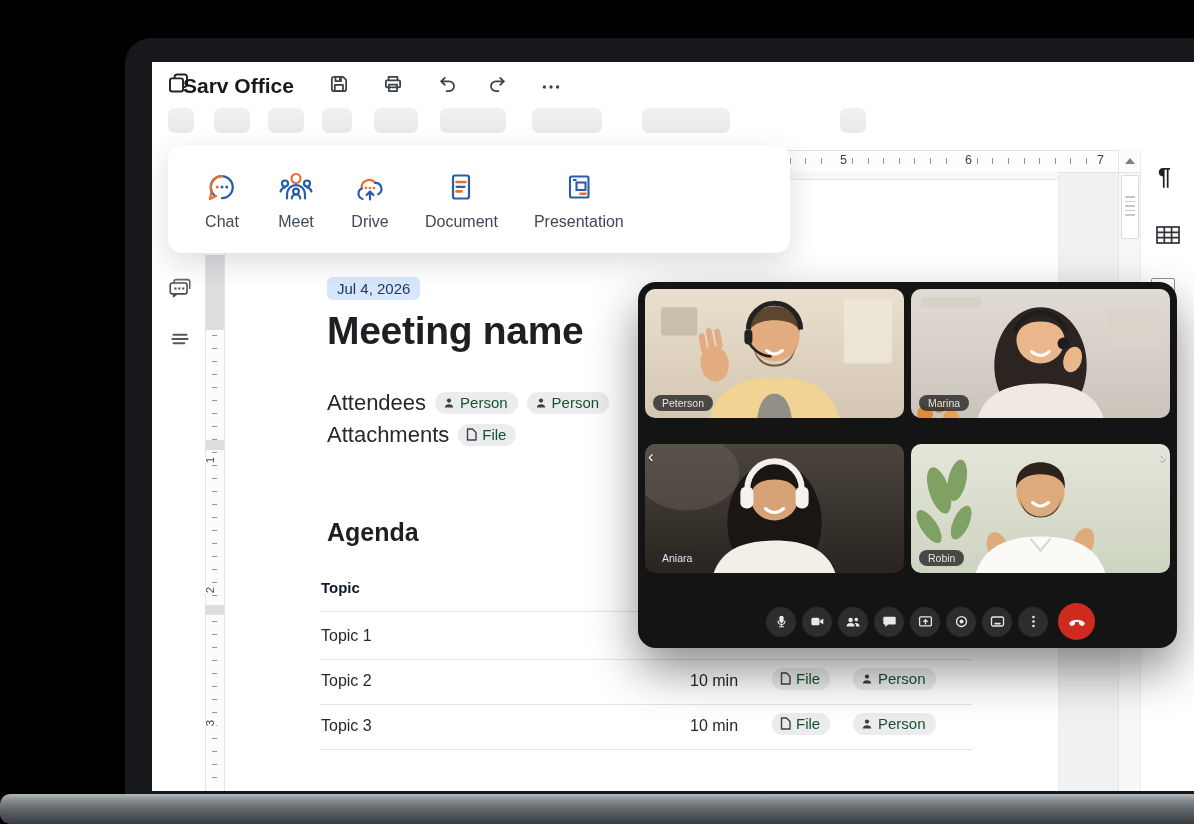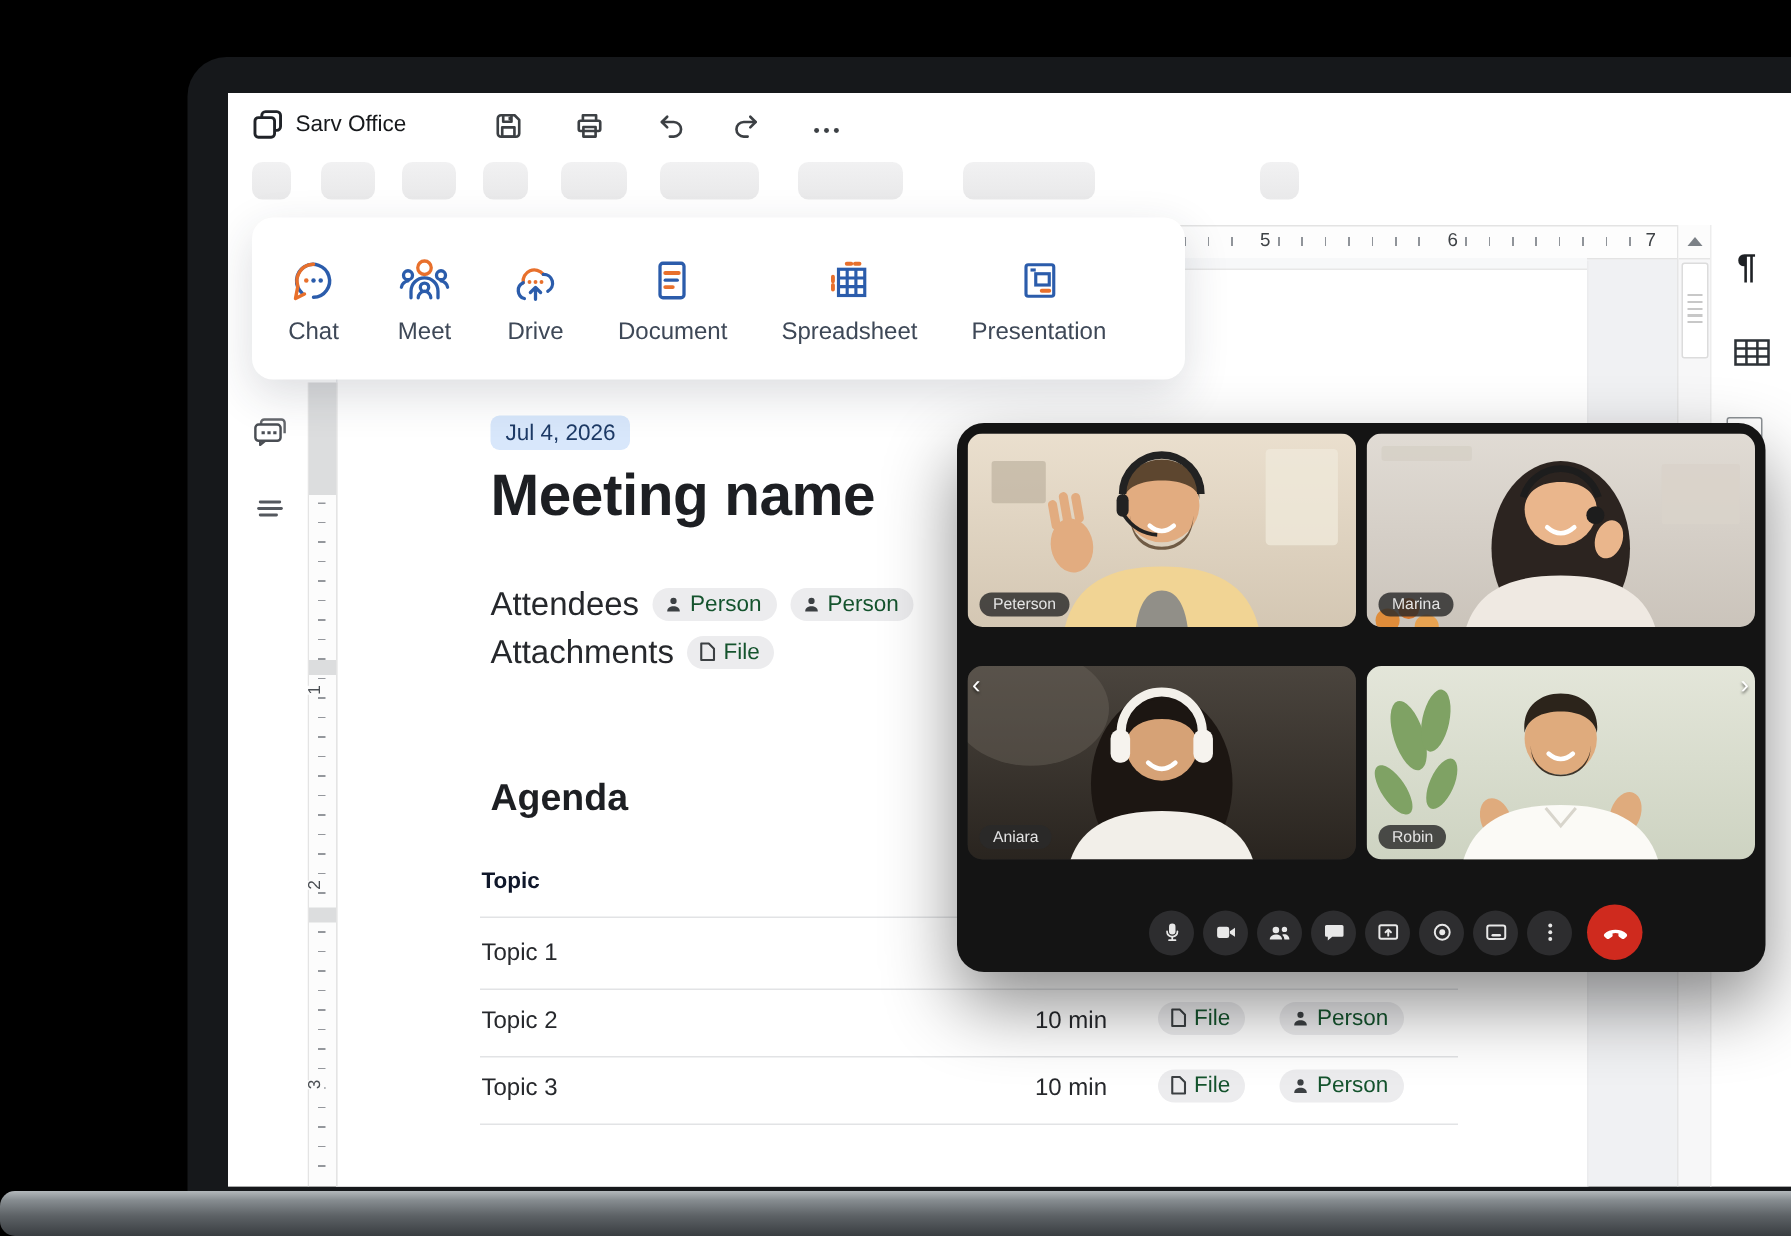--- a/index.html
+++ b/index.html
@@ -7,21 +7,21 @@
        font-family:"Liberation Sans",sans-serif;-webkit-font-smoothing:antialiased;}
   .abs{position:absolute;}
   
   .laptop{position:absolute;left:125px;top:38px;width:1069px;height:756px;background:#16181b;border-radius:26px 0 0 0;}
   .screen{position:absolute;left:27px;top:24px;width:1042px;height:729px;background:#fff;overflow:hidden;}
   .base{position:absolute;left:0;top:794px;width:1194px;height:30px;border-radius:10px 0 0 10px;
         background:linear-gradient(#b3b8bb 0%,#878d91 20%,#5d6266 55%,#393d41 100%);}
   .base-seam{position:absolute;left:205px;top:794px;width:470px;height:3px;background:rgba(20,22,24,.45);border-radius:2px;}
   
   .titlebar{position:absolute;left:0;top:0;width:100%;height:44px;background:#fff;}
-  .app-title{position:absolute;left:45px;top:12px;font-size:15px;font-weight:normal;color:#17191c;}
+  .app-title{position:absolute;left:31px;top:12px;font-size:21px;font-weight:bold;color:#17191c;}
   .tbicon{position:absolute;top:11px;width:22px;height:22px;cursor:pointer;}
   .pill{position:absolute;top:46px;height:25px;border-radius:7px;background:linear-gradient(#f1f1f2,#e9e9ea);}
   
   .sidebar{position:absolute;left:0;top:72px;width:53px;bottom:0;background:#fff;}
   .sideicon{position:absolute;left:15px;width:26px;height:26px;cursor:pointer;}
   .canvas{position:absolute;left:72px;top:88px;width:894px;bottom:0;background:#f0f1f3;}
   .page{position:absolute;left:73px;top:113px;width:833px;height:616px;background:#fff;box-shadow:0 0 0 1px #ebecee;}
   .hruler{position:absolute;left:72px;top:88px;width:894px;height:21px;background:#fdfdfd;
           border-top:1px solid #e3e3e3;border-bottom:1px solid #e3e3e3;}
   .hruler::before{content:"";position:absolute;left:4px;right:2px;top:7px;height:6px;
@@ -41,21 +41,21 @@
   .vs-up i{position:absolute;left:6px;top:8px;width:0;height:0;border-left:5px solid transparent;border-right:5px solid transparent;border-bottom:6px solid #7c8187;}
   .vs-thumb{position:absolute;left:2px;top:25px;width:16px;height:62px;background:#fff;border:1px solid #dcdcdc;border-radius:2px;cursor:grab;}
   .vs-thumb::after{content:"";position:absolute;left:3px;right:3px;top:20px;height:20px;
           background:repeating-linear-gradient(to bottom,#c8c8c8 0 1.5px,transparent 1.5px 4.5px);}
   .rpanel{position:absolute;left:988px;top:88px;width:54px;bottom:0;background:#fff;border-left:1px solid #ededed;}
   .pilcrow{position:absolute;left:17px;top:14px;font-size:23px;font-weight:bold;color:#1e2125;cursor:pointer;}
   .rgrid{position:absolute;left:14px;top:74px;cursor:pointer;}
   .rpartial{position:absolute;left:10px;top:128px;width:22px;height:20px;border:1.5px solid #8d9296;border-radius:2px;background:#fff;}
   
   .launcher{position:absolute;left:16px;top:83px;width:622px;height:108px;background:#fff;border-radius:14px;
-            box-shadow:0 10px 30px rgba(40,45,60,.16);z-index:50;display:flex;gap:36px;padding:23px 0 0 22px;box-sizing:border-box;}
+            box-shadow:0 10px 30px rgba(40,45,60,.16);z-index:50;display:flex;gap:36px;padding:23px 0 0 35px;box-sizing:border-box;}
   .appitem{display:flex;flex-direction:column;align-items:center;gap:7px;cursor:pointer;}
   .appitem .lbl{font-size:16px;color:#3e4857;white-space:nowrap;}
   
   .datechip{position:absolute;left:175px;top:215px;background:#d8e7fb;color:#1d3a66;font-size:15px;
             padding:3px 10px;border-radius:6px;cursor:pointer;}
   .doctitle{position:absolute;left:175px;top:247px;font-size:39px;font-weight:700;color:#1d1f23;letter-spacing:-.3px;}
   .metarow{position:absolute;display:flex;align-items:center;gap:9px;}
   .metalabel{font-size:22px;color:#26282c;}
   .chip{display:inline-flex;align-items:center;gap:5px;background:#ececee;border-radius:12px;
         padding:2px 10px 3px 8px;font-size:15px;color:#14532d;cursor:pointer;white-space:nowrap;}
@@ -232,33 +232,20 @@
       <span class="lbl">Drive</span>
     </div>
     <div class="appitem">
       <svg width="38" height="38" viewBox="0 0 38 38">
         <rect x="11" y="7.5" width="16" height="23" rx="2" fill="none" stroke="#2b5cab" stroke-width="2.2"></rect>
         <path d="M14.5 14h9" stroke="#e8702c" stroke-width="2.6" stroke-linecap="round"></path>
         <path d="M14.5 18.8h8" stroke="#2b5cab" stroke-width="2.2" stroke-linecap="round"></path>
         <path d="M14.5 23.4h5" stroke="#e8702c" stroke-width="2.6" stroke-linecap="round"></path>
       </svg>
       <span class="lbl">Document</span>
-    </div>
-    <div class="appitem">
-      <svg width="38" height="38" viewBox="0 0 38 38">
-        <g fill="none" stroke="#2b5cab" stroke-width="2.1">
-          <rect x="12" y="11.5" width="17.5" height="17.5"></rect>
-          <path d="M12 17.3h17.5M12 23.1h17.5M17.8 11.5v17.5M23.6 11.5v17.5"></path>
-        </g>
-        <g stroke="#e8702c" stroke-width="2.6" stroke-linecap="round">
-          <path d="M17.5 7.8h3M23 7.8h3"></path>
-              <path d="M8.3 16.5v3M8.3 22v3"></path>
-        </g>
-      </svg>
-      <span class="lbl">Spreadsheet</span>
     </div>
     <div class="appitem">
       <svg width="38" height="38" viewBox="0 0 38 38">
         <g fill="none" stroke="#2b5cab" stroke-width="2.1">
           <rect x="10" y="8.5" width="18.5" height="21" rx="1.5"></rect>
           <rect x="16.5" y="14.5" width="9" height="7.5"></rect>
           <path d="M13 12h3.5"></path>
         </g>
         <path d="M20.5 25.8h5" stroke="#e8702c" stroke-width="2.6" stroke-linecap="round"></path>
       </svg>

